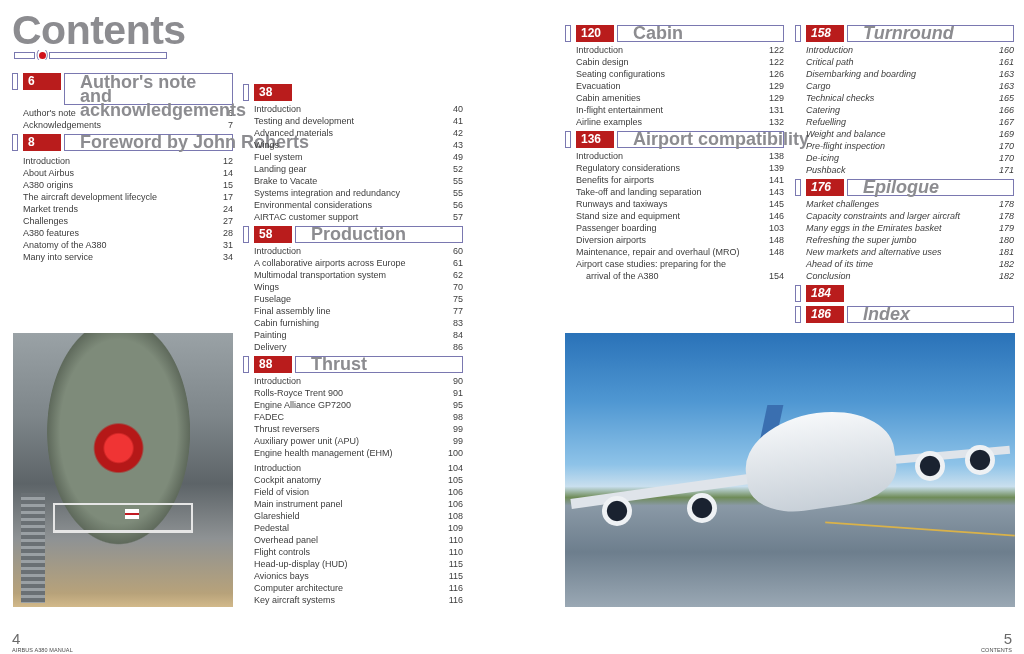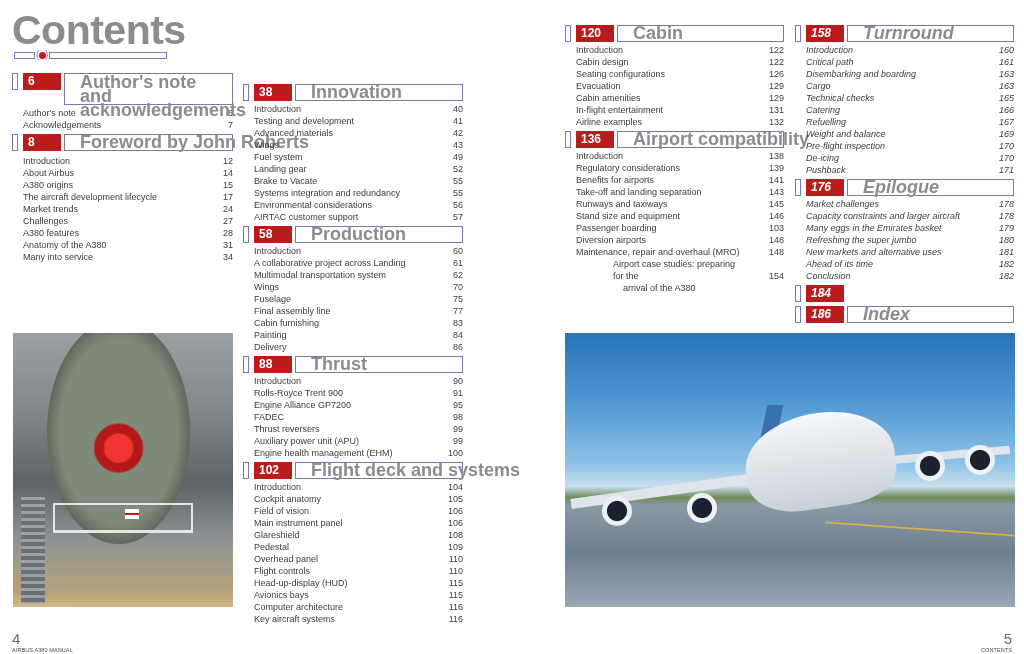--- a/index.html
+++ b/index.html
@@ -22,21 +22,21 @@
   .sec-head .tab { position: absolute; left: 0; top: 0; width: 6px; height: 17px; border: 1px solid #7a78b0; background: #fff; }
   .sec-head .num { position: absolute; left: 11px; top: 0; width: 38px; height: 17px; background: #b91c1c; color: #fff; font-weight: bold; font-size: 12px; line-height: 17px; padding-left: 5px; }
   .sec-head .name { position: absolute; left: 52px; top: 0; right: 0; height: 17px; border: 1px solid #7a78b0; color: #8c8c90; font-weight: bold; font-size: 18px; line-height: 15px; padding-left: 15px; white-space: nowrap; }
   .sec-head.two-line .name { height: 32px; line-height: 14px; padding-top: 1px; white-space: normal; }
   .sec-head.two-line .tab { top: 0; }
 
   .entries { padding-left: 11px; margin-bottom: 3px; }
   .entry { display: flex; justify-content: space-between; font-size: 9px; line-height: 12px; color: #3c3c3c; height: 12px; }
   .entry .pg { text-align: right; }
   .entry.wrap { height: 24px; }
-  .entry.wrap .lbl { display: block; margin-left: 37px; }
+  .entry.wrap .lbl { display: block; }
   .entry.wrap .pg { align-self: flex-end; margin-left: 32px; }
 
   .photo { position: absolute; overflow: hidden; }
   .photo-left { left: 13px; top: 333px; width: 220px; height: 274px;
     background:
       radial-gradient(circle at 48% 42%, #f03434 0 7%, #b51818 8% 12%, transparent 13%),
       radial-gradient(ellipse 38% 48% at 48% 36%, #7e8b7a 0 70%, #5f6a5c 85%, transparent 86%),
       linear-gradient(180deg, #9aa2a6 0%, #7e868a 30%, #5d6468 55%, #8e9294 75%, #b7a27a 95%, #d2b98a 100%);
   }
   .photo-left .rail { position: absolute; left: 40px; top: 170px; width: 140px; height: 30px; border: 2px solid #e6e6e6; border-bottom-width: 3px; }
@@ -142,21 +142,20 @@
           <span class="pg">34</span>
         </div>
       </div>
     </div>
   </div>
 <div class="col" id="col1" style="left:243px; top:72px; width:220px;margin-top:12px;">
     <div class="section">
       <div class="sec-head">
         <div class="tab"></div>
         <div class="num">38</div>
-        <div class="name">Innovation</div>
       </div>
       <div class="entries">
         <div class="entry">
           <span class="lbl">Introduction</span>
           <span class="pg">40</span>
         </div>
         <div class="entry">
           <span class="lbl">Testing and development</span>
           <span class="pg">41</span>
         </div>
@@ -199,21 +198,21 @@
         <div class="tab"></div>
         <div class="num">58</div>
         <div class="name">Production</div>
       </div>
       <div class="entries">
         <div class="entry">
           <span class="lbl">Introduction</span>
           <span class="pg">60</span>
         </div>
         <div class="entry">
-          <span class="lbl">A collaborative project across Landing</span>
+          <span class="lbl">A collaborative airports across Europe</span>
           <span class="pg">61</span>
         </div>
         <div class="entry">
           <span class="lbl">Multimodal transportation system</span>
           <span class="pg">62</span>
         </div>
         <div class="entry">
           <span class="lbl">Wings</span>
           <span class="pg">70</span>
         </div>
@@ -270,25 +269,20 @@
           <span class="lbl">Auxiliary power unit (APU)</span>
           <span class="pg">99</span>
         </div>
         <div class="entry">
           <span class="lbl">Engine health management (EHM)</span>
           <span class="pg">100</span>
         </div>
       </div>
     </div>
     <div class="section">
-      <div class="sec-head">
-        <div class="tab"></div>
-        <div class="num">102</div>
-        <div class="name">Flight deck and systems</div>
-      </div>
       <div class="entries">
         <div class="entry">
           <span class="lbl">Introduction</span>
           <span class="pg">104</span>
         </div>
         <div class="entry">
           <span class="lbl">Cockpit anatomy</span>
           <span class="pg">105</span>
         </div>
         <div class="entry">

